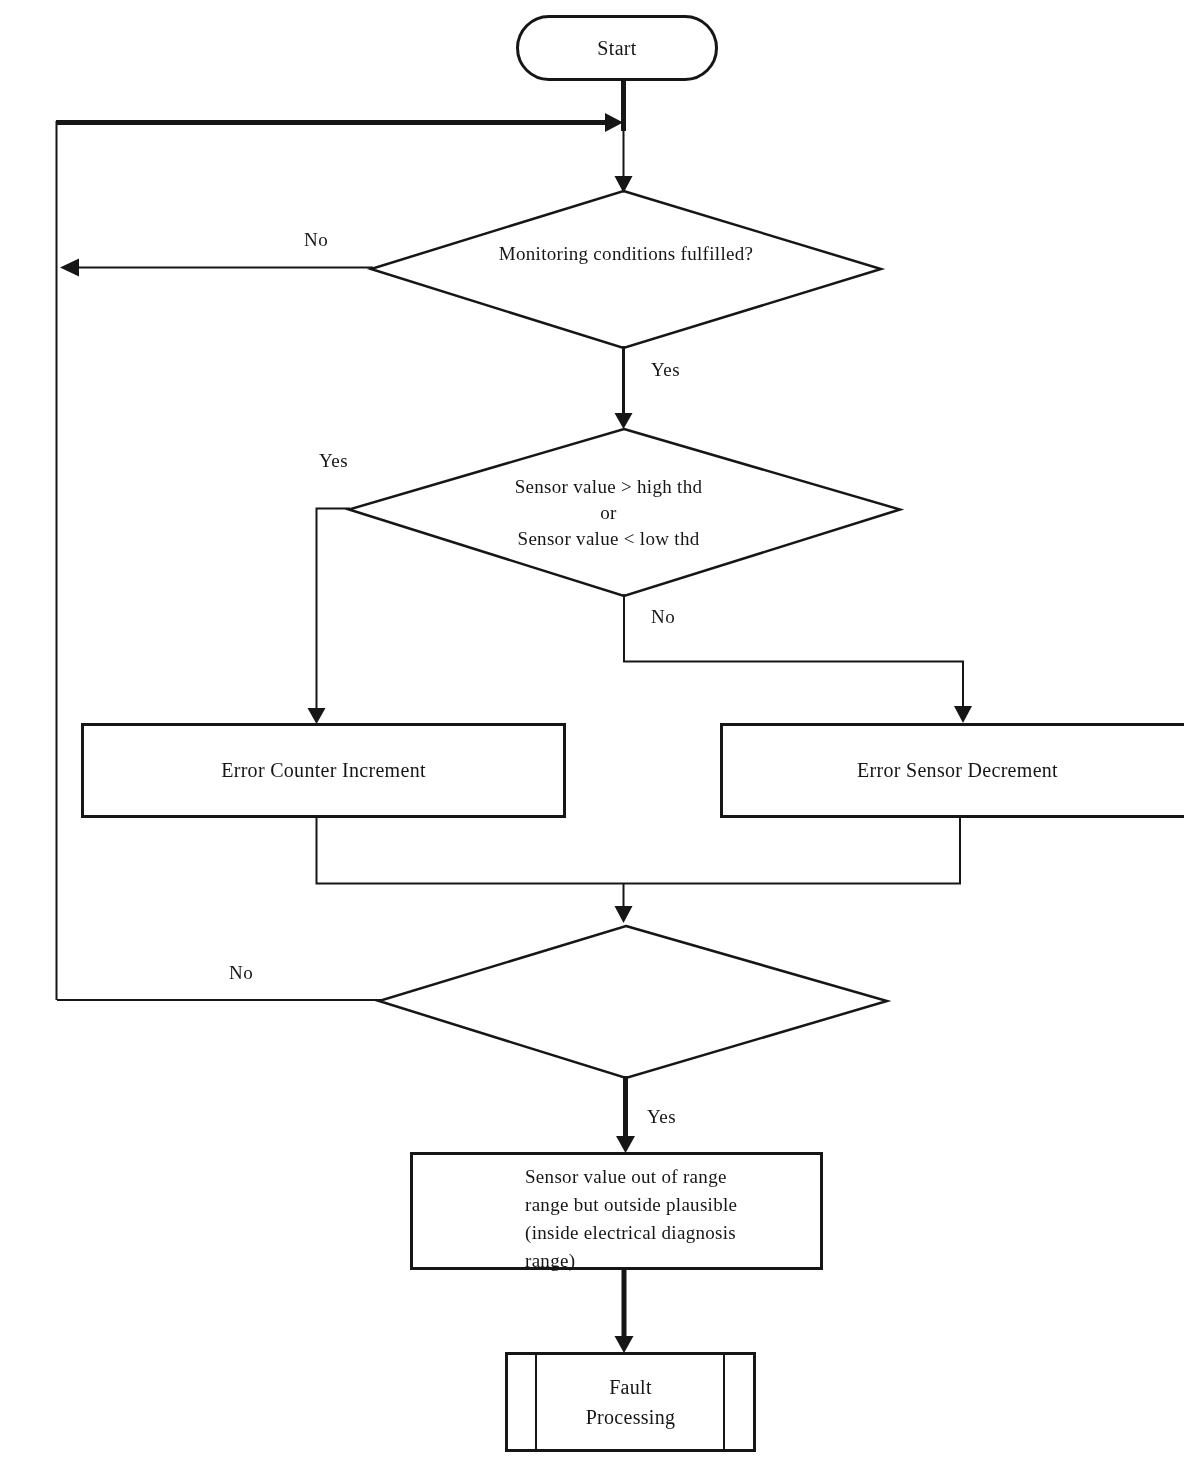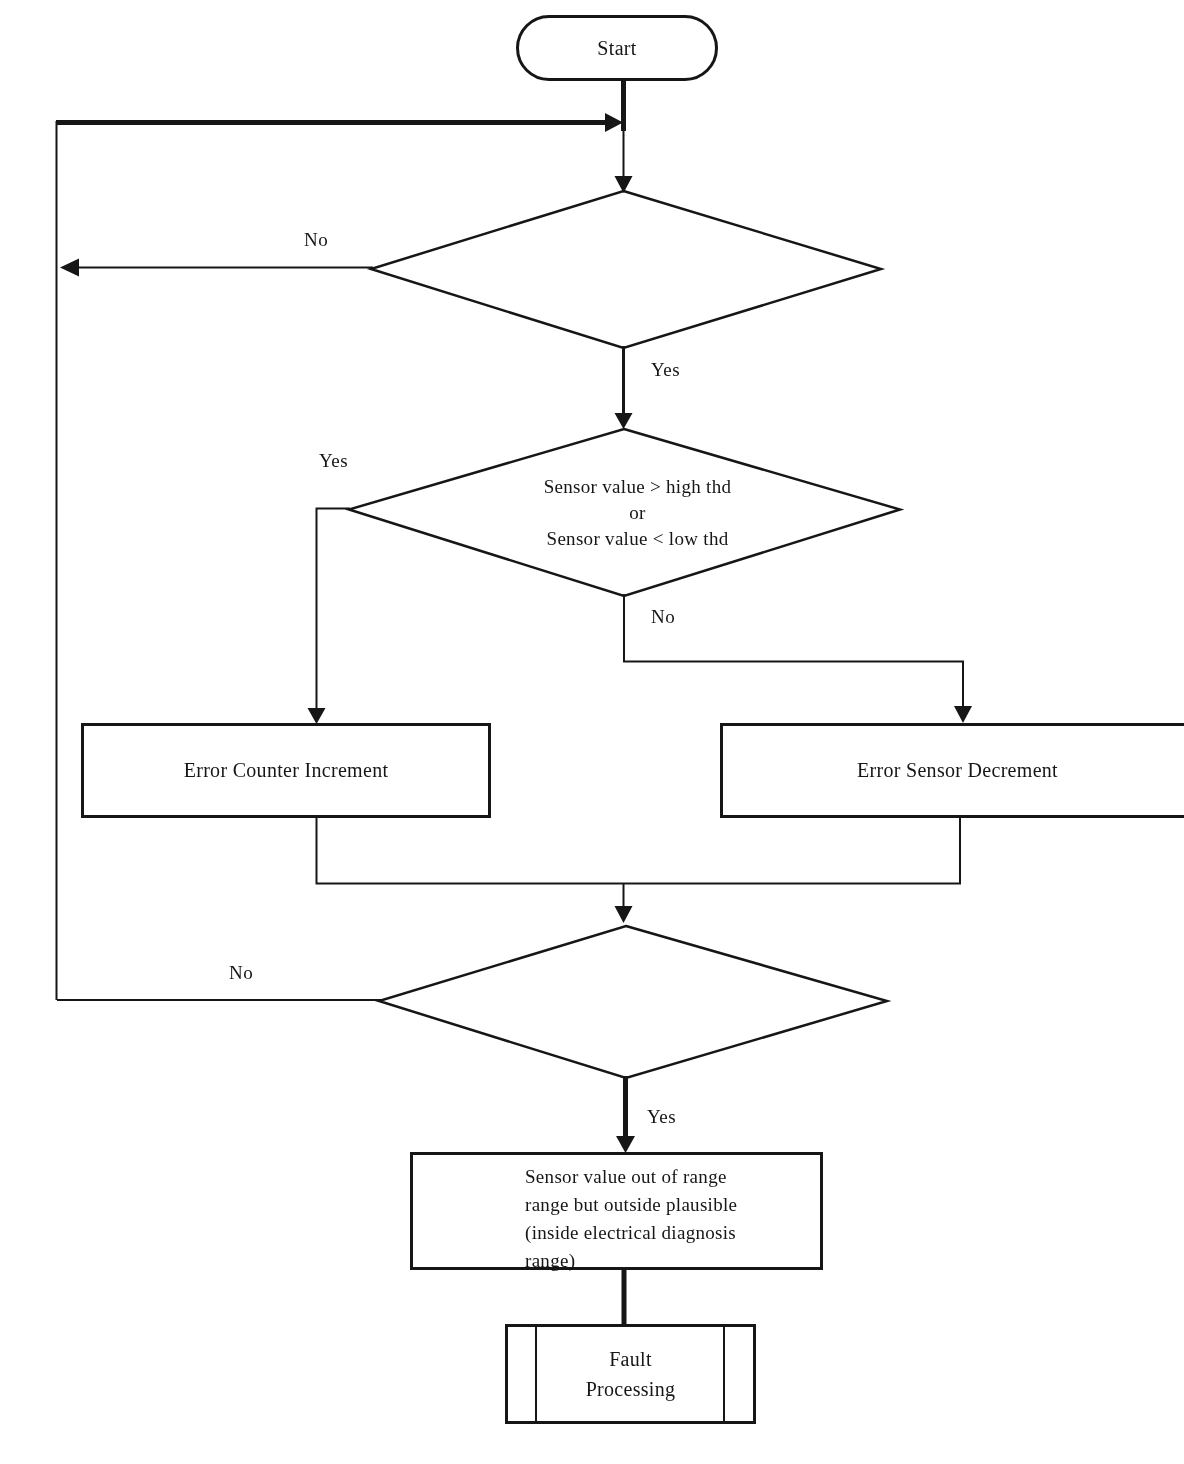--- a/index.html
+++ b/index.html
@@ -61,46 +61,49 @@
     <polygon points="578,1136 597,1136 587.5,1153" fill="currentColor"></polygon>
 
     <line x1="586" y1="1270" x2="586" y2="1339" stroke="currentColor" stroke-width="5"></line>
     <polygon points="576.5,1336 595.5,1336 586,1353" fill="currentColor"></polygon>
   </svg>
 
   <div class="node terminator" style="left:478px; top:15px; width:202px; height:66px;">
     <span>Start</span>
   </div>
 
+  <div class="dlabel" style="left:333px; top:191px; width:510px; height:157px; padding-bottom:32px;">
+    <span>Monitoring conditions fulfilled?</span>
+  </div>
 
-  <div class="dlabel" style="left:324px; top:429px; width:551px; height:167px; line-height:26px;">
+  <div class="dlabel" style="left:295px; top:429px; width:551px; height:167px; line-height:26px;">
     <span>Sensor value &gt; high thd</span>
     <span>or</span>
     <span>Sensor value &lt; low thd</span>
   </div>
 
 
-  <div class="node" style="left:43px; top:723px; width:410px; height:95px;text-align:right;">
+  <div class="node" style="left:43px; top:723px; width:485px; height:95px;text-align:right;">
     <span>Error Counter Increment</span>
   </div>
 
   <div class="node" style="left:682px; top:723px; width:475px; height:95px;">
     <span>Error Sensor Decrement</span>
   </div>
 
   <div class="node" style="left:372px; top:1152px; width:413px; height:118px; justify-content:flex-start; align-items:flex-start;">
     <div class="ptext" style="left:112px; top:8px; width:290px;">
       <span>Sensor value out of range</span>
       <span>range but outside plausible</span>
       <span>(inside electrical diagnosis</span>
       <span>range)</span>
     </div>
   </div>
 
-  <div class="node" style="left:467px; top:1324px; width:251px; height:100px;">
+  <div class="node" style="left:467px; top:1352px; width:251px; height:100px;">
     <div class="fault-bar" style="left:27px;"></div>
     <div class="fault-bar" style="right:28px;"></div>
     <div class="stack">
       <span>Fault</span>
       <span>Processing</span>
     </div>
   </div>
 
   <span class="elabel" style="left:266px; top:229px;">No</span>
   <span class="elabel" style="left:613px; top:359px;">Yes</span>

